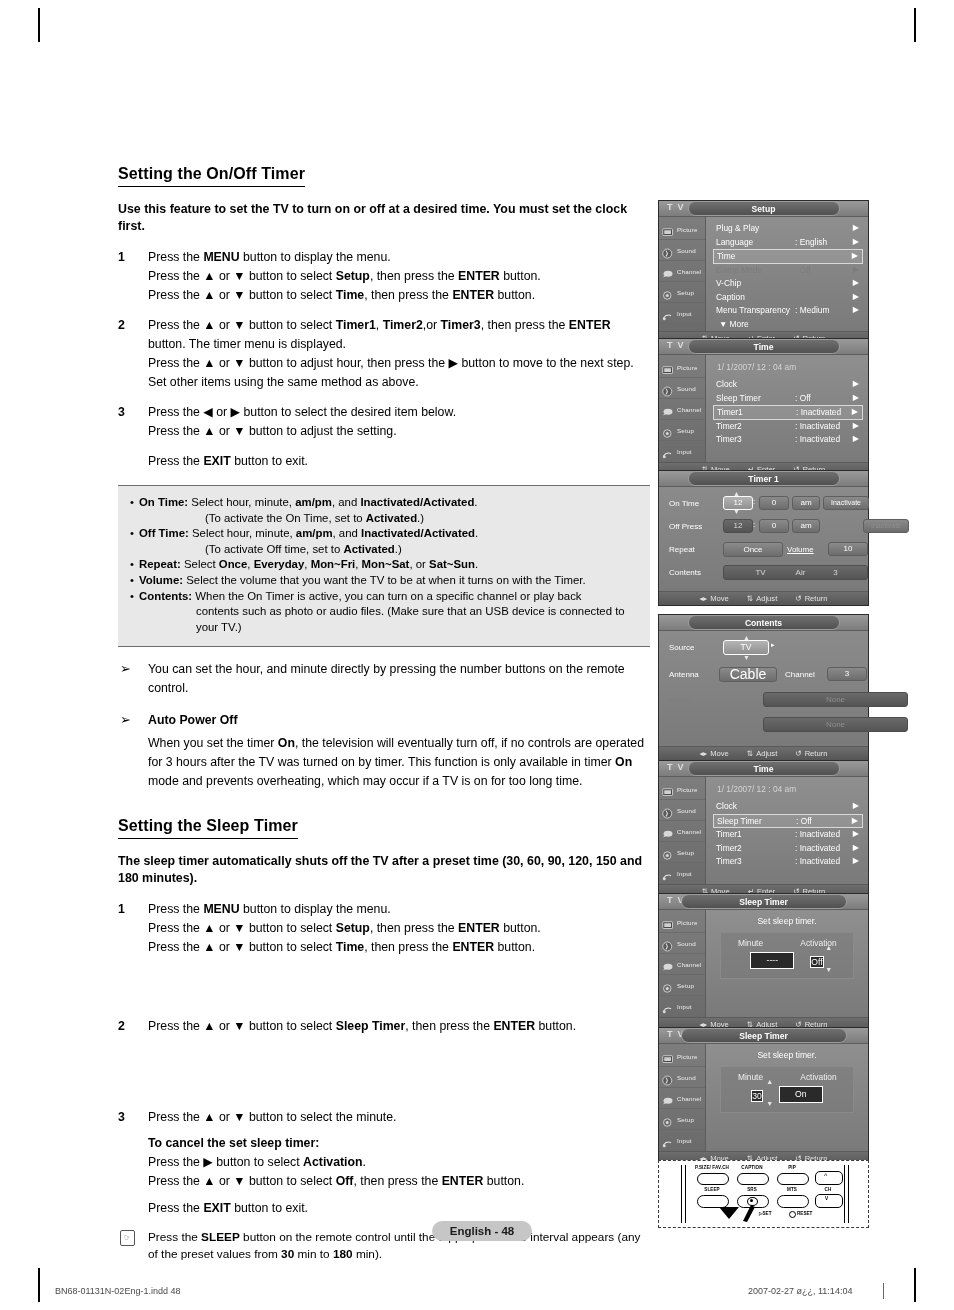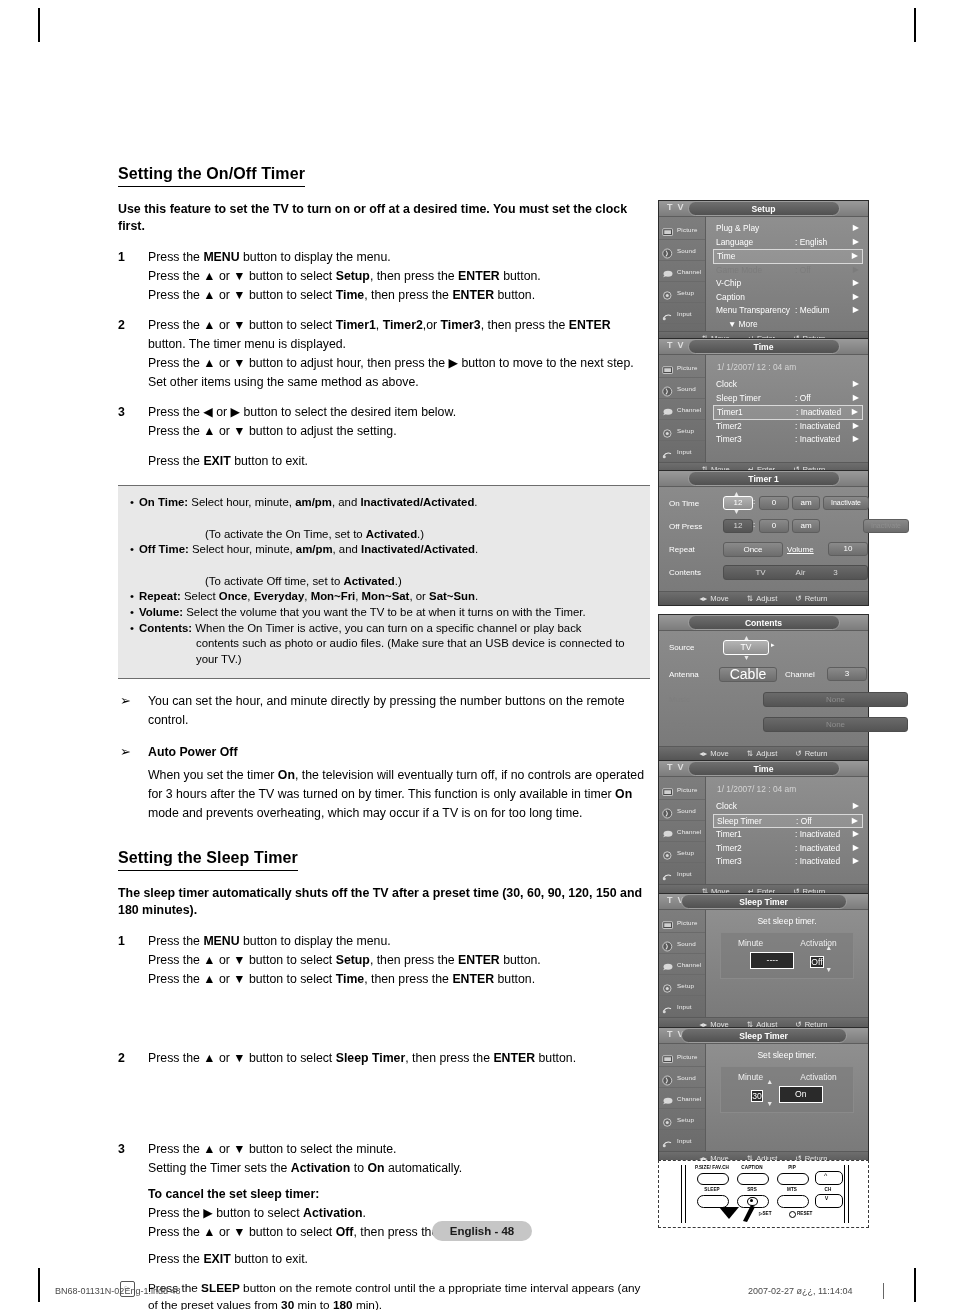--- a/index.html
+++ b/index.html
@@ -25,21 +25,21 @@
   .step .line{display:block;}
   b{font-weight:bold;}
 
   .plain{font-size:12.3px;line-height:19px;margin:0 0 8px 30px;}
 
   
   .infobox{margin-top:14px;background:#e8e8e8;border-top:1.1px solid #6d6d6d;border-bottom:1.1px solid #6d6d6d;padding:9px 10px 11px 12px;}
   .infobox ul{list-style:none;margin:0;padding:0;}
   .infobox li{font-size:11.4px;line-height:15.6px;position:relative;padding-left:9px;}
   .infobox li .bullet{position:absolute;left:0;top:0;}
-  .infobox li .cont{display:block;padding-left:66px;margin-top:16px;}
+  .infobox li .cont{display:block;padding-left:66px;}
   .infobox li .cont2{display:block;padding-left:57px;}
 
   
   .note{position:relative;padding-left:30px;font-size:12.3px;line-height:19px;margin-top:13px;}
   .note .arw{position:absolute;left:2px;top:-1px;font-size:13px;}
   .note .body{margin-top:4px;}
 
   
   .iconnote{position:relative;padding-left:30px;font-size:11.8px;line-height:17px;margin-top:9px;}
   .iconnote .glyph{position:absolute;left:2px;top:1px;width:13px;height:14px;border:1px solid #555;border-radius:2px;font-size:8px;line-height:13px;text-align:center;color:#555;}
@@ -196,21 +196,20 @@
     </div>
 
     <div class="step" style="margin-top:60px;">
       <span class="num">2</span>
       <span class="line">Press the ▲ or ▼ button to select <b>Sleep Timer</b>, then press the <b>ENTER</b> button.</span>
     </div>
 
     <div class="step" style="margin-top:72px;">
       <span class="num">3</span>
       <span class="line">Press the ▲ or ▼ button to select the minute.</span>
-      <span class="line">Setting the Timer sets the <b>Activation</b> to <b>On</b> automatically.</span>
       <span class="line" style="display:block;height:7px;"></span>
       <b class="line">To cancel the set sleep timer:</b>
       <span class="line">Press the ▶ button to select <b>Activation</b>.</span>
       <span class="line">Press the ▲ or ▼ button to select <b>Off</b>, then press the <b>ENTER</b> button.</span>
       <span class="line" style="display:block;height:8px;"></span>
       <span class="line">Press the <b>EXIT</b> button to exit.</span>
     </div>
 
     <div class="iconnote">
       <span class="glyph">☞</span>
@@ -299,21 +298,21 @@
           <span class="mlabel">Caption</span>
           <span class="mval"></span>
           <span class="marrow">▶</span>
         </div>
         <div class="mrow">
           <span class="mlabel">Menu Transparency</span>
           <span class="mval">: Medium</span>
           <span class="marrow">▶</span>
         </div>
         <div class="mrow">
-          <span class="mlabel" style="left:15px;">▼  More</span>
+          <span class="mlabel" style="left:6px;">▼  More</span>
         </div>
       </div>
     </div>
     <div class="tvfoot">
       <span class="fi">
           <span>⇅</span>
           <span>Move</span>
         </span>
       <span class="fi">
           <span>↵</span>

